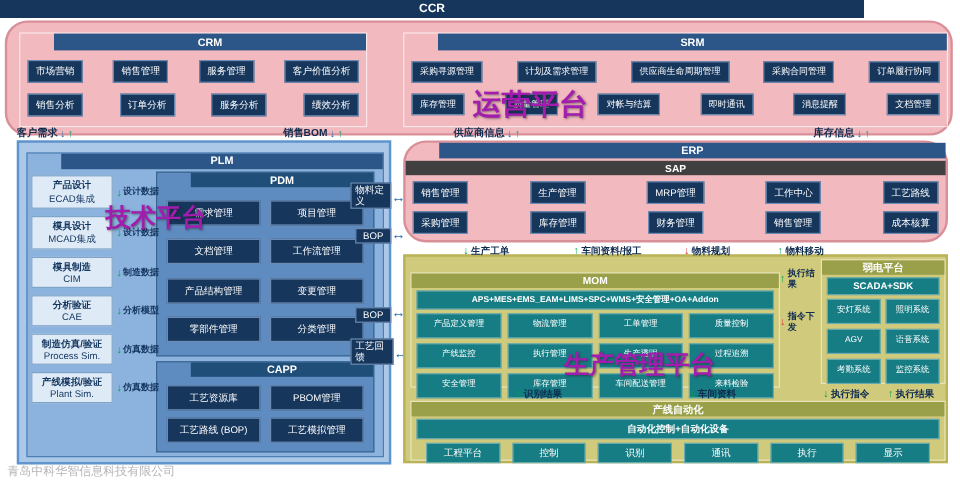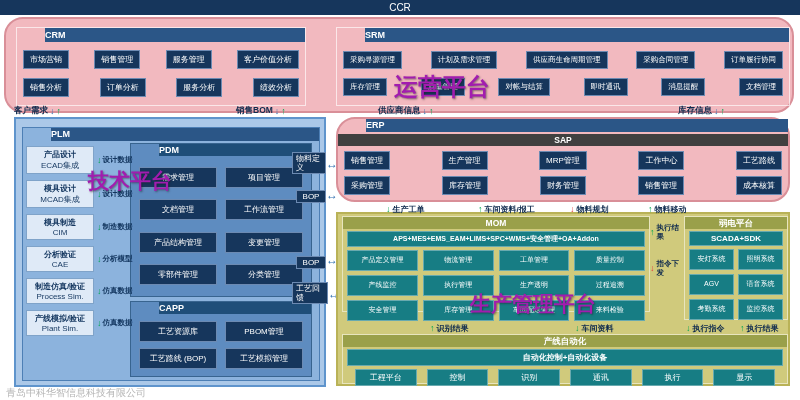--- a/index.html
+++ b/index.html
@@ -1,29 +1,29 @@
 <!DOCTYPE html>
 <html lang="zh" style="--navy: #16365c; --header_blue: #2b5687; --region_blue: #abc8e8; --pink: #f2b9bf; --pink_border: #d98f98; --khaki: #d0ca7c; --olive: #9aa04a; --teal: #177d84; --green: #00a651; --red: #e23a3a; --arrow_blue: #2f6fb0;"><head>
 <meta charset="utf-8">
 <style>
   html,body{margin:0;padding:0;background:#fff;font-family:"Liberation Sans",sans-serif;}
   .stage{position:relative;width:800px;height:400px;background:#fff;overflow:hidden;outline:1px solid #d9d9d9;}
   .abs{position:absolute;box-sizing:border-box;}
   
-  .ccr{left:0;top:0;width:800px;height:15px;background:var(--navy,#16365c);color:#fff;
-       font-size:10px;font-weight:normal;text-align:center;line-height:15px;}
+  .ccr{left:0;top:0;width:720px;height:15px;background:var(--navy,#16365c);color:#fff;
+       font-size:10px;font-weight:bold;text-align:center;line-height:15px;}
   
   .region{border:2px solid;}
   .pinkbg{background:var(--pink,#f2b9bf);border-color:var(--pink_border,#d98f98);border-radius:19px;}
   .bluebg{background:var(--region_blue,#abc8e8);border-color:#5f94cc;}
   .khakibg{background:var(--khaki,#d0ca7c);border-color:#b9b257;}
   
   .panel{display:flex;flex-direction:column;border:1px solid rgba(255,255,255,.65);}
   .hdr{height:14px;line-height:14px;background:var(--header_blue,#2b5687);color:#fff;
-       font-size:9px;font-weight:bold;flex:0 0 auto;margin-left:28px;}
+       text-align:center;font-size:9px;font-weight:bold;flex:0 0 auto;margin-left:28px;}
   .hdr2{height:12px;line-height:12px;background:#404040;color:#fff;text-align:center;
         font-size:8.5px;font-weight:bold;flex:0 0 auto;margin-top:2px;}
   .ohdr{height:12px;line-height:12px;background:var(--olive,#9aa04a);color:#fff;
         text-align:center;font-size:8.5px;font-weight:bold;flex:0 0 auto;}
   .rows{flex:1;display:flex;flex-direction:column;justify-content:space-evenly;padding:0 6px;}
   .boxrow{display:flex;justify-content:space-between;align-items:center;gap:4px;}
   .nbox{background:var(--navy,#16365c);color:#fff;font-size:8px;padding:3px 6px;text-align:left;
         border:1px solid rgba(130,160,200,.8);white-space:nowrap;}
   .grid2{display:grid;grid-template-columns:1fr 1fr;gap:7px 8px;padding:6px 8px;flex:1;align-content:space-evenly;}
   .grid2 .nbox,.gridt .tbox,.conn{white-space:normal;display:flex;align-items:center;justify-content:center;
@@ -274,21 +274,21 @@
     <span class="ar red">↓</span>
     <span>物料规划</span>
   </div>
   <div class="abs flow-label" style="left:648px;top:204px;font-size:8px">
     <span class="ar green">↑</span>
     <span>物料移动</span>
   </div>
 
   <div class="abs region khakibg" style="left:336px;top:212px;width:454px;height:174px"></div>
 
-  <div class="abs panel" style="left:342px;top:216px;width:308px;height:96px;border-color:rgba(255,255,255,.5)">
+  <div class="abs panel" style="left:342px;top:227px;width:308px;height:96px;border-color:rgba(255,255,255,.5)">
     <div class="ohdr">MOM</div>
     <div class="banner">APS+MES+EMS_EAM+LIMS+SPC+WMS+安全管理+OA+Addon</div>
     <div class="grid4 gridt">
 
     <div class="tbox">产品定义管理</div>
         <div class="tbox">物流管理</div>
         <div class="tbox">工单管理</div>
         <div class="tbox">质量控制</div>
         <div class="tbox">产线监控</div>
         <div class="tbox">执行管理</div>

